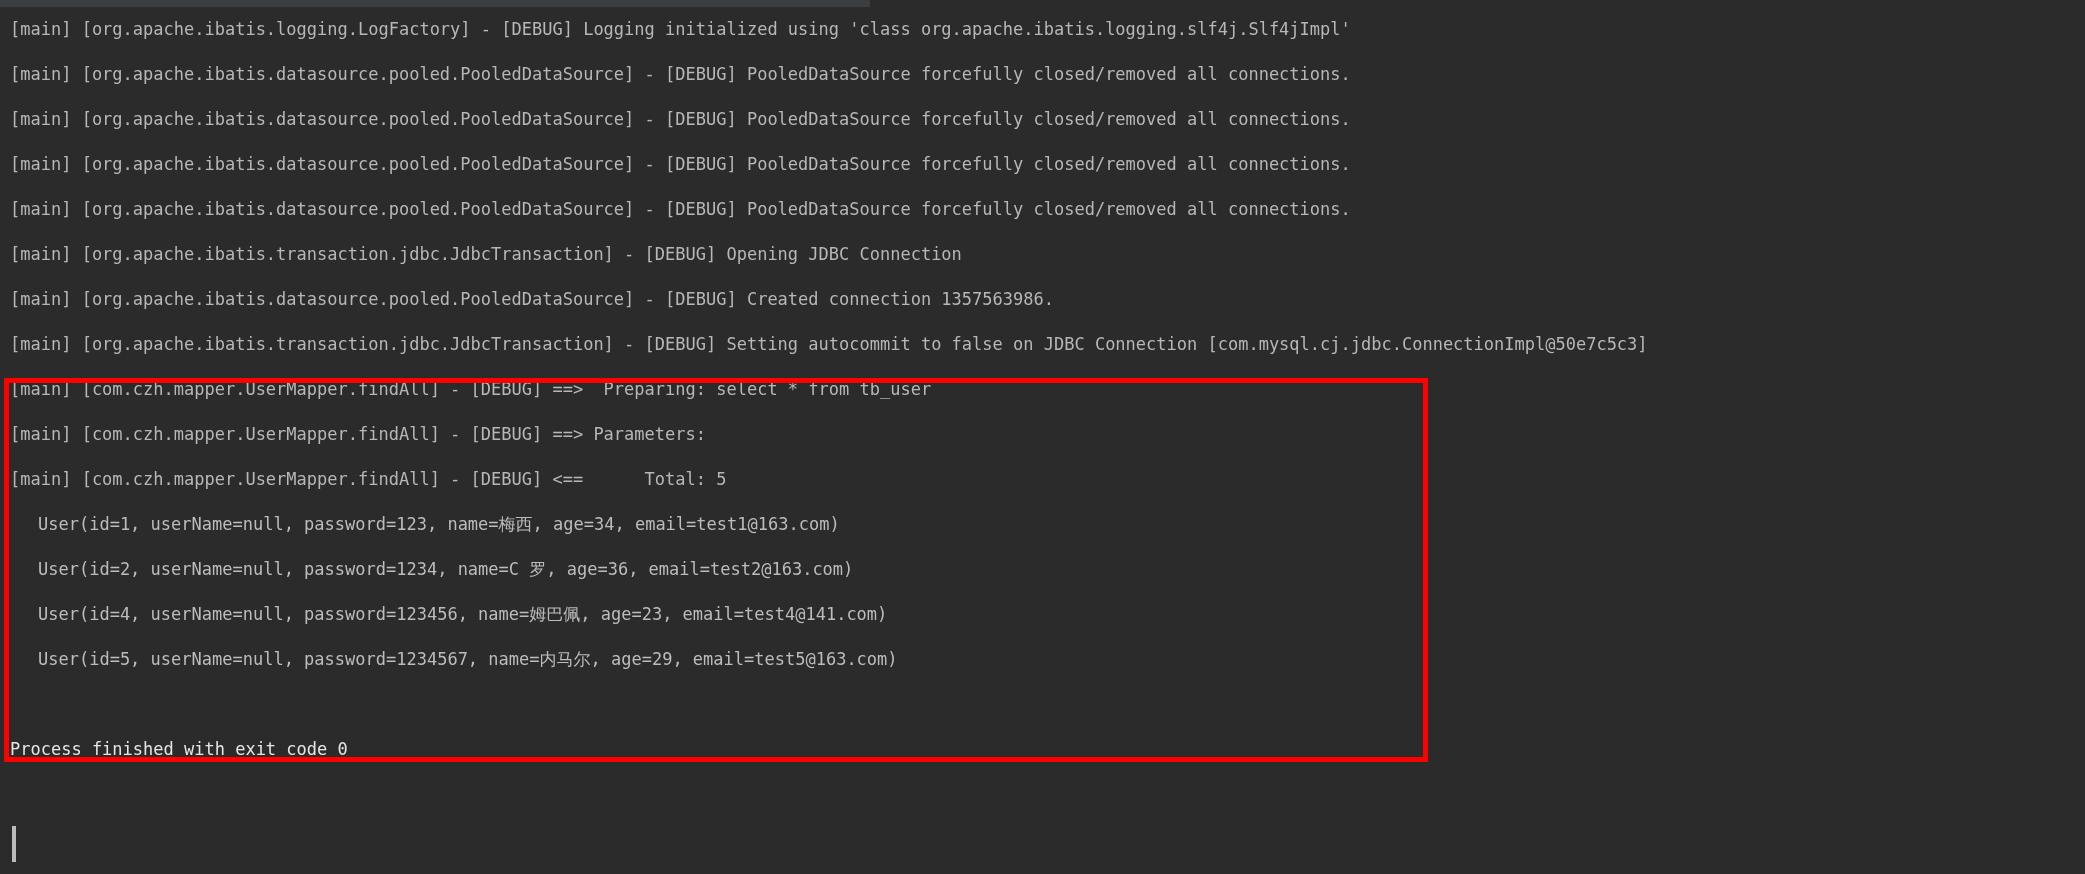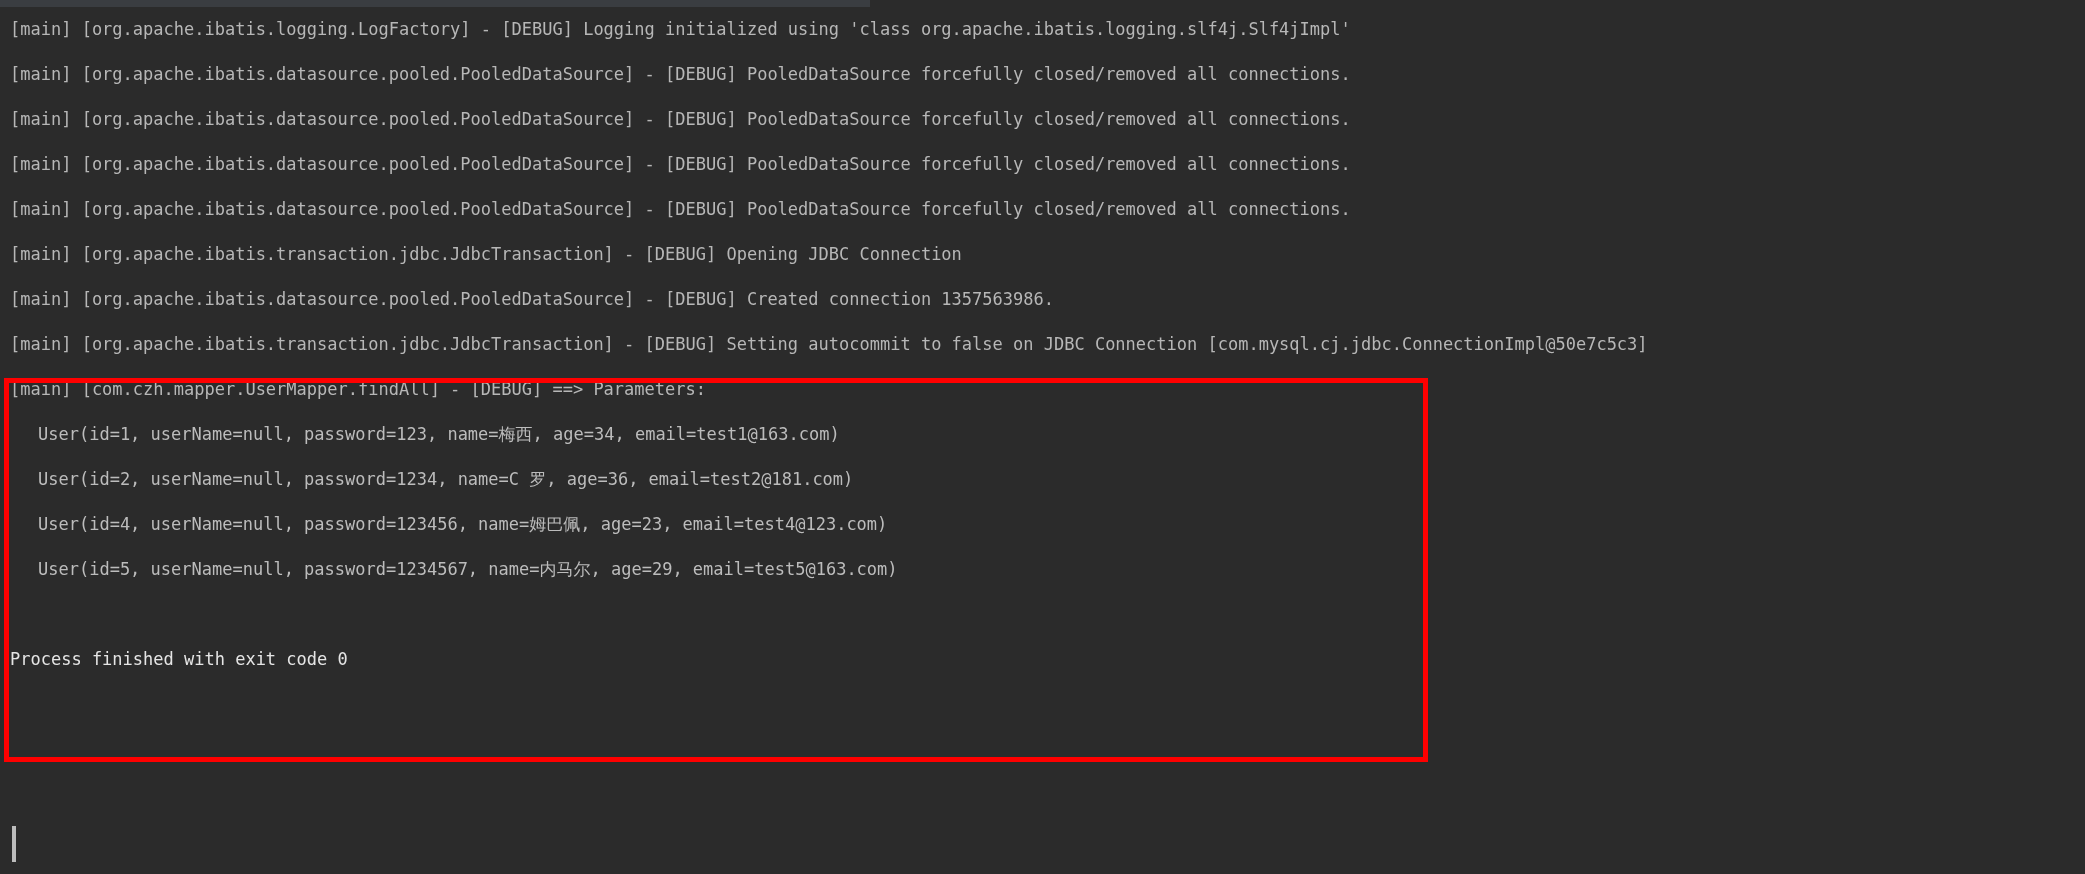--- a/index.html
+++ b/index.html
@@ -86,25 +86,27 @@
   <div class="log-area">
 
     <div class="line">[main] [org.apache.ibatis.logging.LogFactory] - [DEBUG] Logging initialized using 'class org.apache.ibatis.logging.slf4j.Slf4jImpl'</div>
     <div class="line">[main] [org.apache.ibatis.datasource.pooled.PooledDataSource] - [DEBUG] PooledDataSource forcefully closed/removed all connections.</div>
     <div class="line">[main] [org.apache.ibatis.datasource.pooled.PooledDataSource] - [DEBUG] PooledDataSource forcefully closed/removed all connections.</div>
     <div class="line">[main] [org.apache.ibatis.datasource.pooled.PooledDataSource] - [DEBUG] PooledDataSource forcefully closed/removed all connections.</div>
     <div class="line">[main] [org.apache.ibatis.datasource.pooled.PooledDataSource] - [DEBUG] PooledDataSource forcefully closed/removed all connections.</div>
     <div class="line">[main] [org.apache.ibatis.transaction.jdbc.JdbcTransaction] - [DEBUG] Opening JDBC Connection</div>
     <div class="line">[main] [org.apache.ibatis.datasource.pooled.PooledDataSource] - [DEBUG] Created connection 1357563986.</div>
     <div class="line">[main] [org.apache.ibatis.transaction.jdbc.JdbcTransaction] - [DEBUG] Setting autocommit to false on JDBC Connection [com.mysql.cj.jdbc.ConnectionImpl@50e7c5c3]</div>
+    <div class="line">[main] [com.czh.mapper.UserMapper.findAll] - [DEBUG] ==&gt;  Preparing: select * from tb_user</div>
     <div class="line">[main] [com.czh.mapper.UserMapper.findAll] - [DEBUG] ==&gt; Parameters:</div>
+    <div class="line">[main] [com.czh.mapper.UserMapper.findAll] - [DEBUG] &lt;==      Total: 5</div>
 
     <div class="line user-line">User(id=1, userName=null, password=123, name=梅西, age=34, email=test1@163.com)</div>
-    <div class="line user-line">User(id=2, userName=null, password=1234, name=C 罗, age=36, email=test2@181.com)</div>
-    <div class="line user-line">User(id=4, userName=null, password=123456, name=姆巴佩, age=23, email=test4@123.com)</div>
+    <div class="line user-line">User(id=2, userName=null, password=1234, name=C 罗, age=36, email=test2@163.com)</div>
+    <div class="line user-line">User(id=4, userName=null, password=123456, name=姆巴佩, age=23, email=test4@141.com)</div>
     <div class="line user-line">User(id=5, userName=null, password=1234567, name=内马尔, age=29, email=test5@163.com)</div>
 
     <div class="spacer-line"></div>
 
     <div class="line process-line">Process finished with exit code 0</div>
 
   </div>
 
   <div class="red-box"></div>
 

